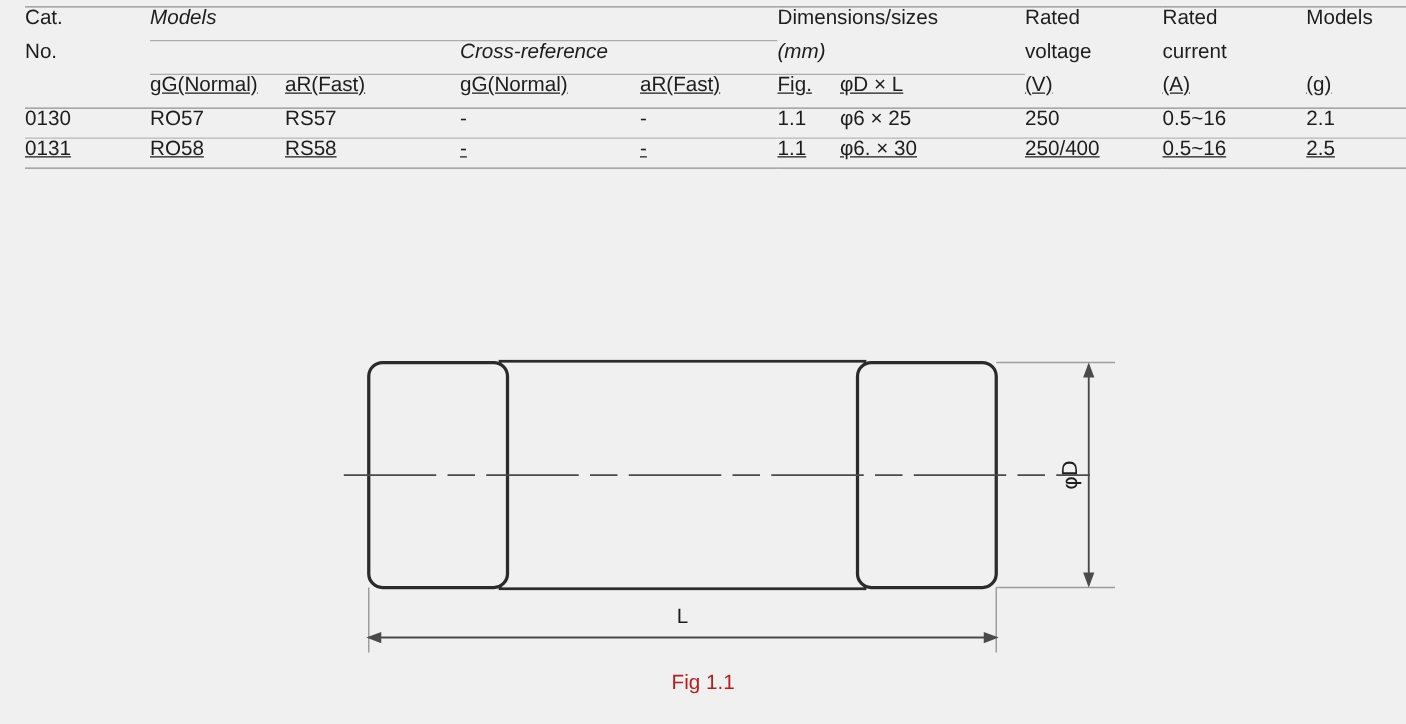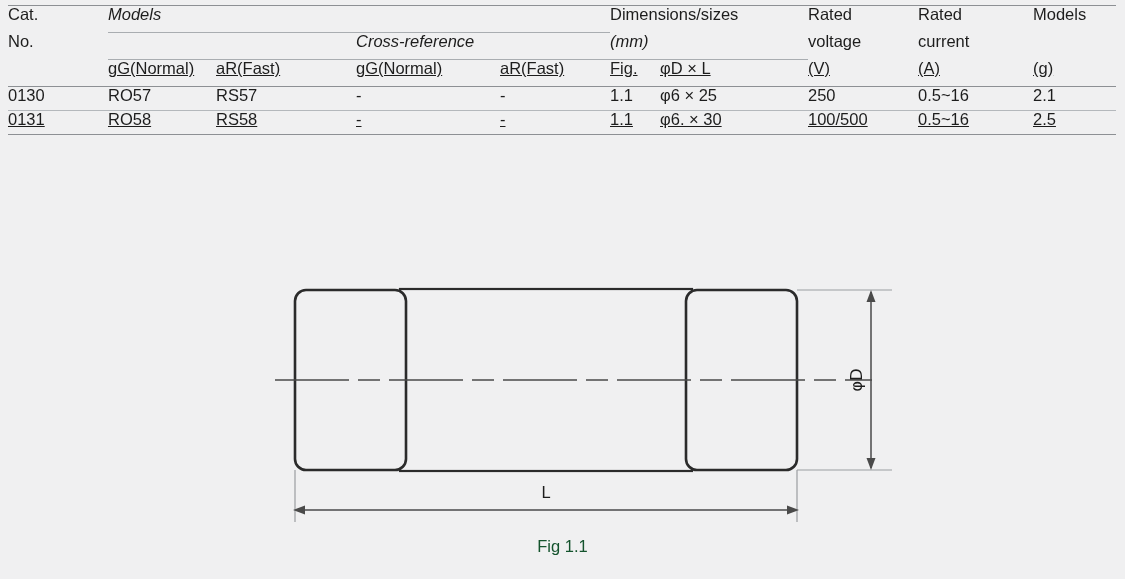--- a/index.html
+++ b/index.html
@@ -14,21 +14,21 @@
     position: relative;
     overflow: hidden;
     font-family: "Liberation Sans", sans-serif;
     color: #1d1d1d;
     -webkit-font-smoothing: antialiased;
   }
 
   
   .spec-table-wrap {
     position: absolute;
-    left: 0;
+    left: 12px;
     top: 0;
     width: 946px;
     height: 250px;
   }
   table.spec {
     position: absolute;
     left: 8px;
     top: 5px;
     width: 1108px;
     border-collapse: collapse;
@@ -79,21 +79,21 @@
     width: 1125px;
     height: 329px;
   }
   .fig-caption {
     position: absolute;
     left: 0;
     top: 287px;
     width: 1125px;
     text-align: center;
     font-size: 16.5px;
-    color: #14532d;
+    color: #b91c1c;
   }
 </style>
 </head>
 <body>
 
 <div class="spec-table-wrap">
   <table class="spec">
     <colgroup>
       <col class="c-cat">
         <col class="c-gg1">
@@ -159,21 +159,21 @@
       </tr>
 
       <tr class="data-row">
         <td class="h-cell rule-bottom">0131</td>
         <td class="h-cell rule-bottom">RO58</td>
         <td class="h-cell rule-bottom">RS58</td>
         <td class="h-cell rule-bottom dash-cell">-</td>
         <td class="h-cell rule-bottom dash-cell">-</td>
         <td class="h-cell rule-bottom">1.1</td>
         <td class="h-cell rule-bottom dim-cell">φ6. × 30</td>
-        <td class="h-cell rule-bottom">100/500</td>
+        <td class="h-cell rule-bottom">250/400</td>
         <td class="h-cell rule-bottom">0.5~16</td>
         <td class="h-cell rule-bottom">2.5</td>
       </tr>
     </tbody>
   </table>
 </div>
 
 <div class="drawing">
   <svg width="1125" height="329" viewBox="0 0 1125 329">
 

